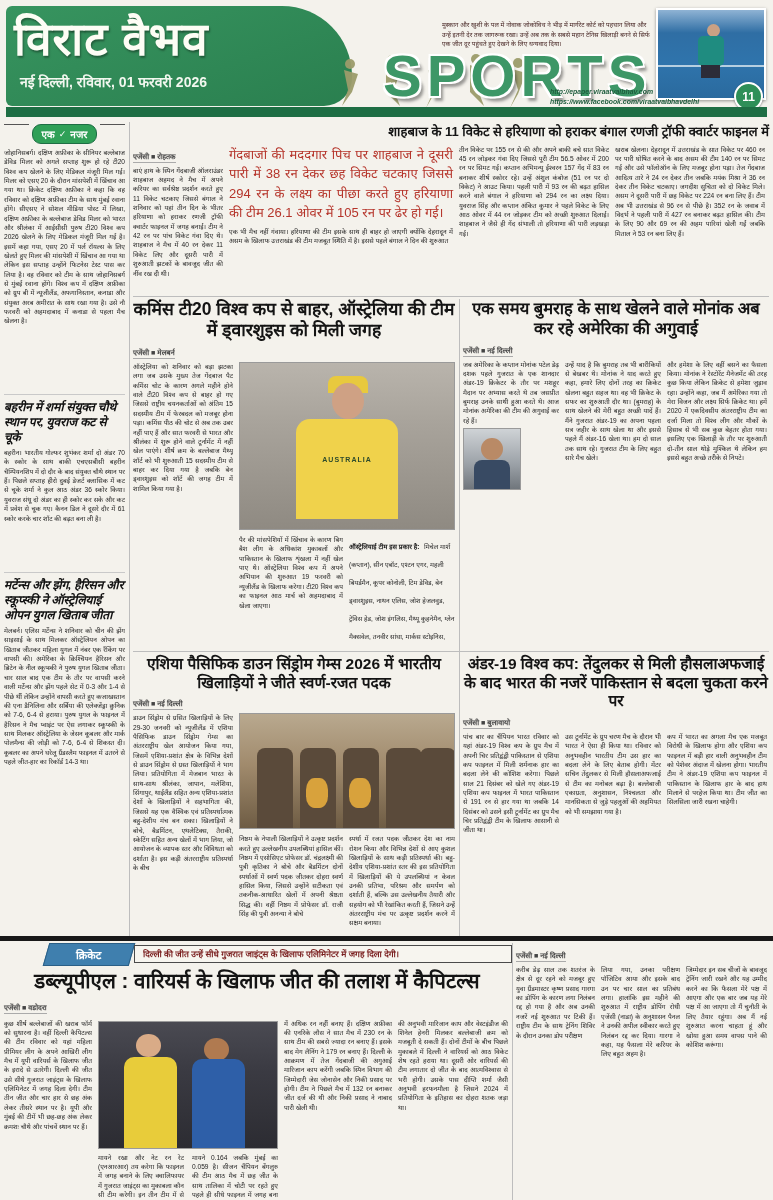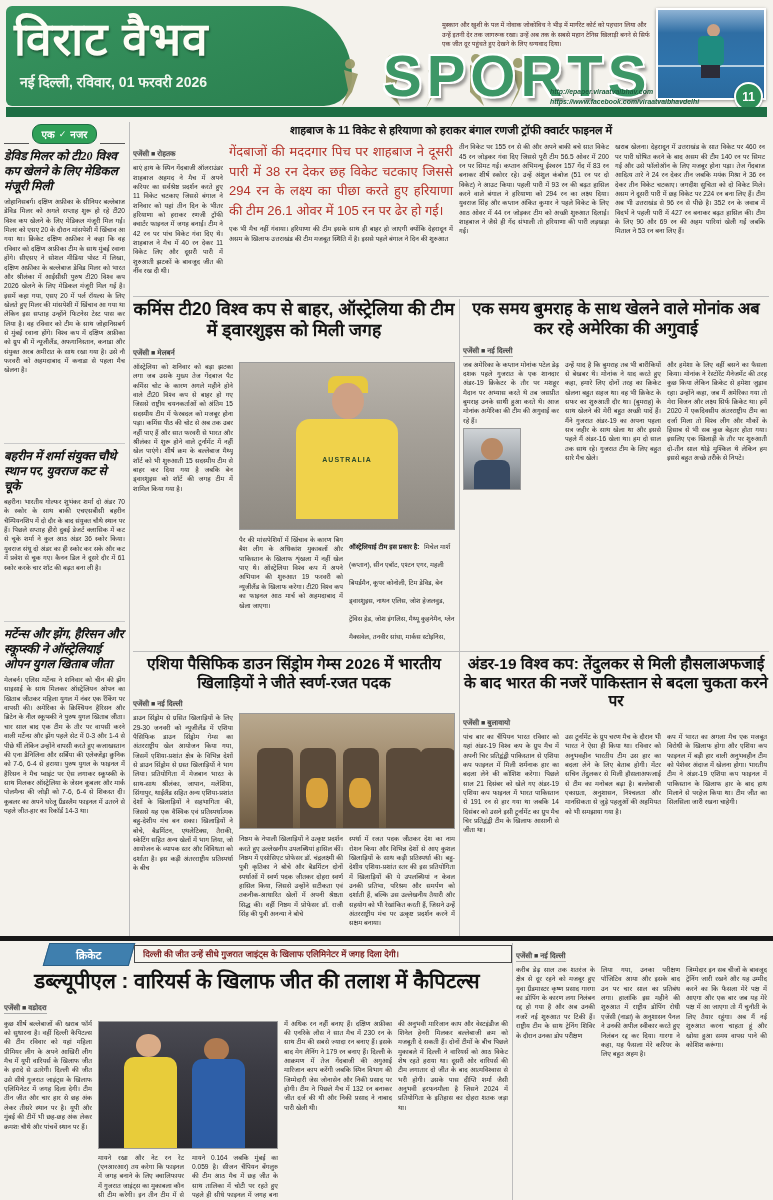--- a/index.html
+++ b/index.html
@@ -46,32 +46,32 @@
   
   .headline{font-weight:bold;color:#141414;text-align:center;line-height:1.2;}
   .byline{font-size:7.2px;font-weight:bold;color:#444;border-bottom:1px solid #aaa;
     display:inline-block;padding-bottom:1px;margin:2px 0 3px;}
   .col{font-size:6.6px;line-height:1.42;text-align:justify;color:#1c1c1c;overflow:hidden;}
   .photo{border:1px solid #9a9a9a;overflow:hidden;position:relative;box-sizing:border-box;}
   .vrule{width:1px;background:#bdbdbd;}
   .hrule{height:1px;background:#bdbdbd;}
   
   .rail{left:4px;top:122px;width:124px;height:814px;padding-right:3px;box-sizing:border-box;}
-  .pill-wrap{display:flex;align-items:flex-end;gap:3px;margin:2px 0 4px;}
+  .pill-wrap{display:flex;align-items:flex-start;gap:3px;margin:2px 0 4px;}
   .pill-line{flex:1;height:1px;background:#555;}
   .pill{background:#2fa057;color:#fff;font-size:10px;font-weight:bold;border-radius:9px;
     padding:2px 9px;display:flex;align-items:center;gap:4px;white-space:nowrap;
     border:1px solid #1e6e44;}
   .pill .chk{font-size:9px;color:#fff;}
   .rail-head{font-family:"Liberation Serif","DejaVu Serif",serif;font-style:italic;
     font-weight:bold;font-size:12px;line-height:1.25;color:#111;margin:5px 0 3px;}
   .rail-sep{border-top:1px solid #c9c9c9;margin:6px 0 0;}
   
   .lead{left:133px;top:120px;width:636px;}
-  .lead .headline{font-size:11px;padding:4px 0 5px;}
+  .lead .headline{font-size:13px;padding:4px 0 5px;text-align:right;}
   .lead-row{display:flex;gap:6px;height:132px;overflow:hidden;}
   .pullquote{font-size:13px;font-weight:normal;color:#b5342a;line-height:1.5;text-align:justify;}
   .pq-tail{font-size:6.6px;line-height:1.42;text-align:justify;color:#1c1c1c;margin-top:4px;}
   
   .cummins{left:133px;top:299px;width:322px;}
   .cummins .headline{font-size:17.5px;text-align:center;}
   .monank{left:463px;top:299px;width:306px;}
   .monank .headline{font-size:16.5px;}
   .asia{left:133px;top:655px;width:322px;}
   .asia .headline{font-size:15.5px;}
@@ -157,21 +157,20 @@
     <div class="pill-wrap">
       <div class="pill-line"></div>
       <div class="pill">
         <span>एक</span>
         <span class="chk">✓</span>
         <span>नजर</span>
       </div>
       <div class="pill-line"></div>
     </div>
 
-    <div class="rail-head">डेविड मिलर को टी20 विश्व कप खेलने के लिए मेडिकल मंजूरी मिली</div>
     <div class="col" style="height:240px;">जोहानिसबर्ग। दक्षिण अफ्रीका के सीनियर बल्लेबाज डेविड मिलर को अगले सप्ताह शुरू हो रहे टी20 विश्व कप खेलने के लिए मेडिकल मंजूरी मिल गई। मिलर को एसए 20 के दौरान मांसपेशी में खिंचाव आ गया था। क्रिकेट दक्षिण अफ्रीका ने कहा कि वह रविवार को दक्षिण अफ्रीका टीम के साथ मुंबई रवाना होंगे। सीएसए ने सोशल मीडिया पोस्ट में लिखा, दक्षिण अफ्रीका के बल्लेबाज डेविड मिलर को भारत और श्रीलंका में आईसीसी पुरुष टी20 विश्व कप 2026 खेलने के लिए मेडिकल मंजूरी मिल गई है। इसमें कहा गया, एसए 20 में पर्ल रॉयल्स के लिए खेलते हुए मिलर की मांसपेशी में खिंचाव आ गया था लेकिन इस सप्ताह उन्होंने फिटनेस टेस्ट पास कर लिया है। वह रविवार को टीम के साथ जोहानिसबर्ग से मुंबई रवाना होंगे। विश्व कप में दक्षिण अफ्रीका को ग्रुप बी में न्यूजीलैंड, अफगानिस्तान, कनाडा और संयुक्त अरब अमीरात के साथ रखा गया है। उसे नौ फरवरी को अहमदाबाद में कनाडा से पहला मैच खेलना है।</div>
 
     <div class="rail-sep"></div>
     <div class="rail-head">बहरीन में शर्मा संयुक्त चौथे स्थान पर, युवराज कट से चूके</div>
     <div class="col" style="height:118px;">बहरीन। भारतीय गोल्फर शुभंकर शर्मा दो अंडर 70 के स्कोर के साथ बाकी एचएसबीसी बहरीन चैम्पियनशिप में दो दौर के बाद संयुक्त चौथे स्थान पर हैं। पिछले सप्ताह हीरो दुबई डेजर्ट क्लासिक में कट से चूके शर्मा ने कुल आठ अंडर 36 स्कोर किया। युवराज संधू दो अंडर का ही स्कोर कर सके और कट में प्रवेश से चूक गए। कैनन डिल ने दूसरे दौर में 61 स्कोर करके चार शॉट की बढ़त बना ली है।</div>
 
     <div class="rail-sep"></div>
     <div class="rail-head">मर्टेन्स और झेंग, हैरिसन और स्कूप्स्की ने ऑस्ट्रेलियाई ओपन युगल खिताब जीता</div>
     <div class="col" style="height:252px;">मेलबर्न। एलिस मर्टेन्स ने शनिवार को चीन की झेंग साइसाई के साथ मिलकर ऑस्ट्रेलियन ओपन का खिताब जीतकर महिला युगल में नंबर एक रैंकिंग पर वापसी की। अमेरिका के क्रिश्चियन हैरिसन और ब्रिटेन के नील स्कूप्स्की ने पुरुष युगल खिताब जीता। चार साल बाद एक टीम के तौर पर वापसी करने वाली मर्टेन्स और झेंग पहले सेट में 0-3 और 1-4 से पीछे थीं लेकिन उन्होंने वापसी करते हुए कजाखस्तान की एना डैनिलिना और सर्बिया की एलेक्जेंड्रा क्रुनिक को 7-6, 6-4 से हराया। पुरुष युगल के फाइनल में हैरिसन ने मैच प्वाइंट पर ऐस लगाकर स्कूप्स्की के साथ मिलकर ऑस्ट्रेलिया के जेसन कूबलर और मार्क पोलमैन्स की जोड़ी को 7-6, 6-4 से शिकस्त दी। कूबलर का अपने घरेलू ग्रैंडस्लैम फाइनल में उतरने से पहले जीत-हार का रिकॉर्ड 14-3 था।</div>
   </div>

